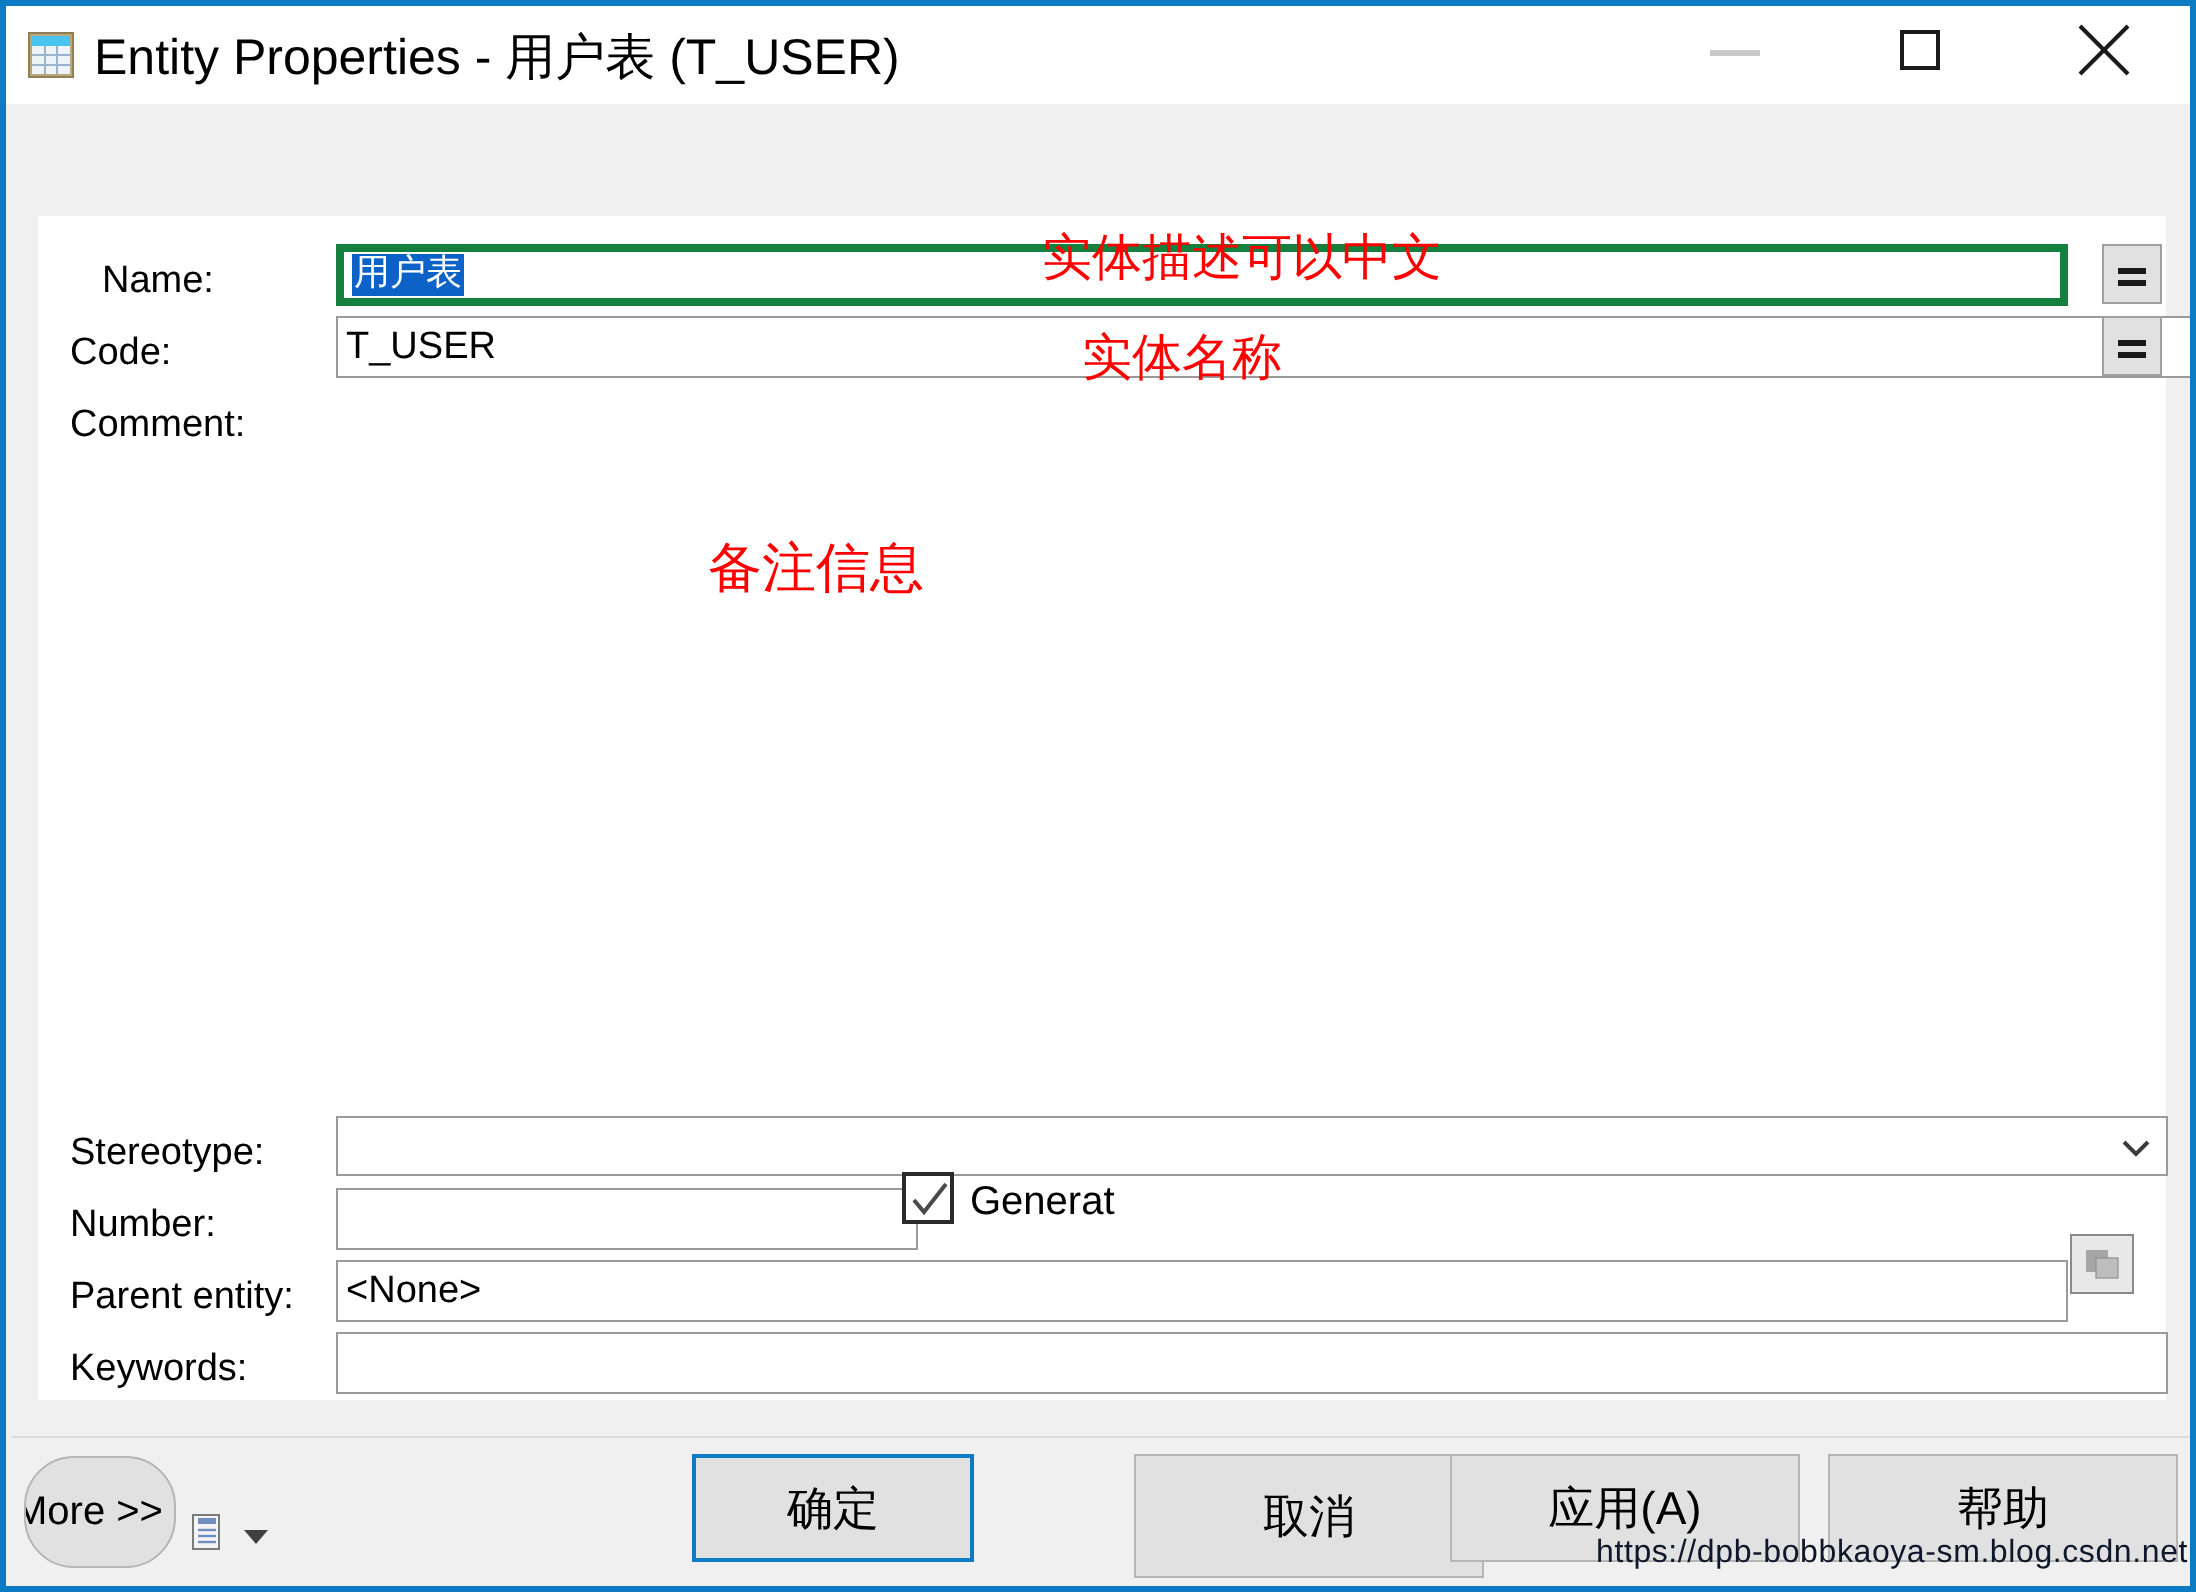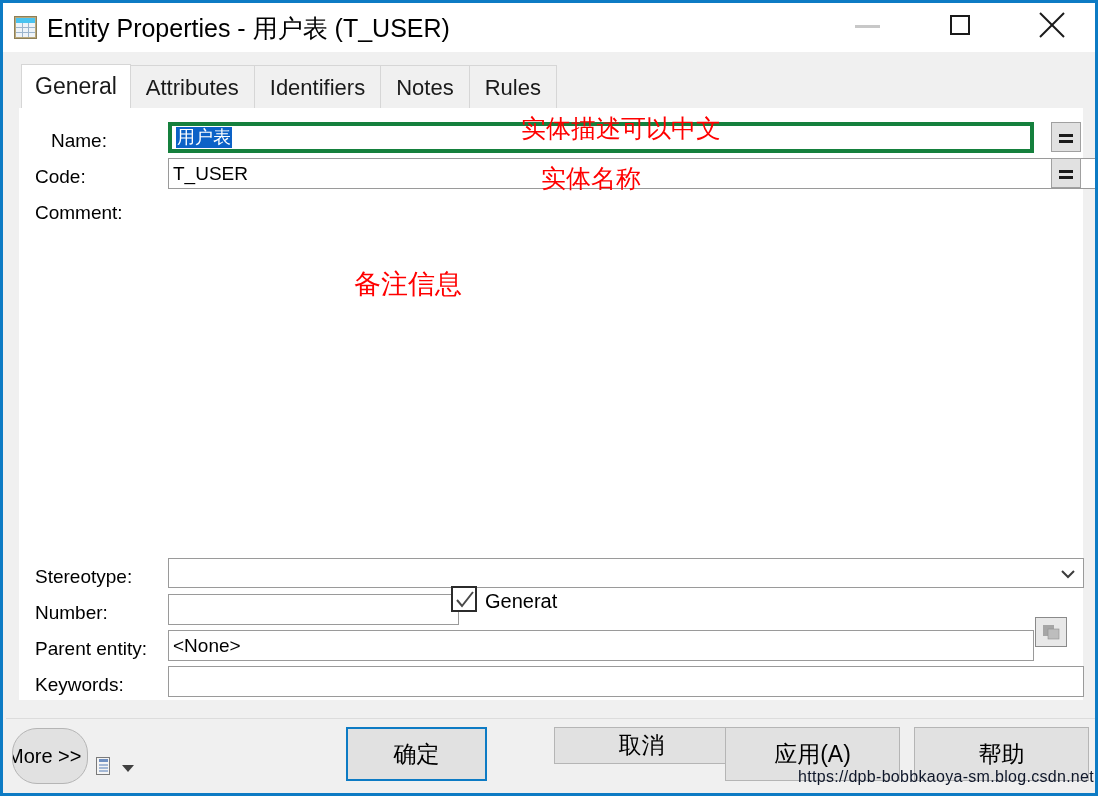--- a/index.html
+++ b/index.html
@@ -285,21 +285,21 @@
     left: 6px; top: 9px;
     width: 76px; height: 56px;
     font-size: 20px;
     justify-content: flex-start;
     padding-left: 0px;
     overflow: hidden;
     border-radius: 25px;
   }
   #btn-more span { margin-left: -6px; }
   #btn-ok     { left: 340px; top: 8px; width: 141px; height: 54px; }
-  #btn-cancel { left: 548px; top: 8px; width: 175px; height: 37px; }
+  #btn-cancel { left: 561px; top: 8px; width: 175px; height: 62px; }
   #btn-apply  { left: 719px; top: 8px; width: 175px; height: 54px; }
   #btn-help   { left: 908px; top: 8px; width: 175px; height: 54px; }
 
   #report-icon {
     position: absolute;
     left: 90px; top: 38px;
     width: 17px; height: 19px;
   }
   #report-caret {
     position: absolute;
@@ -347,39 +347,20 @@
       <span class="glyph"></span>
     </div>
     <div class="wbtn" id="btn-close">
       <svg width="26" height="26" viewBox="0 0 26 26">
         <line x1="1" y1="1" x2="25" y2="25" stroke="#1a1a1a" stroke-width="2"></line>
         <line x1="25" y1="1" x2="1" y2="25" stroke="#1a1a1a" stroke-width="2"></line>
       </svg>
     </div>
   </div>
 
-  <div id="tabstrip">
-    <div id="tabrow">
-      <div class="tab active">
-        <span>General</span>
-      </div>
-      <div class="tab">
-        <span>Attributes</span>
-      </div>
-      <div class="tab">
-        <span>Identifiers</span>
-      </div>
-      <div class="tab">
-        <span>Notes</span>
-      </div>
-      <div class="tab">
-        <span>Rules</span>
-      </div>
-    </div>
-  </div>
 
   <div id="panel">
 
     <div class="row-label" style="left:32px; top:22px;">Name:</div>
     <div class="field focused" style="left:149px; top:14px; width:866px; height:31px;">
       <span class="sel-text">用户表</span>
     </div>
     <div class="eq-btn" style="left:1032px; top:14px;">
       <span class="bar b1"></span>
       <span class="bar b2"></span>

